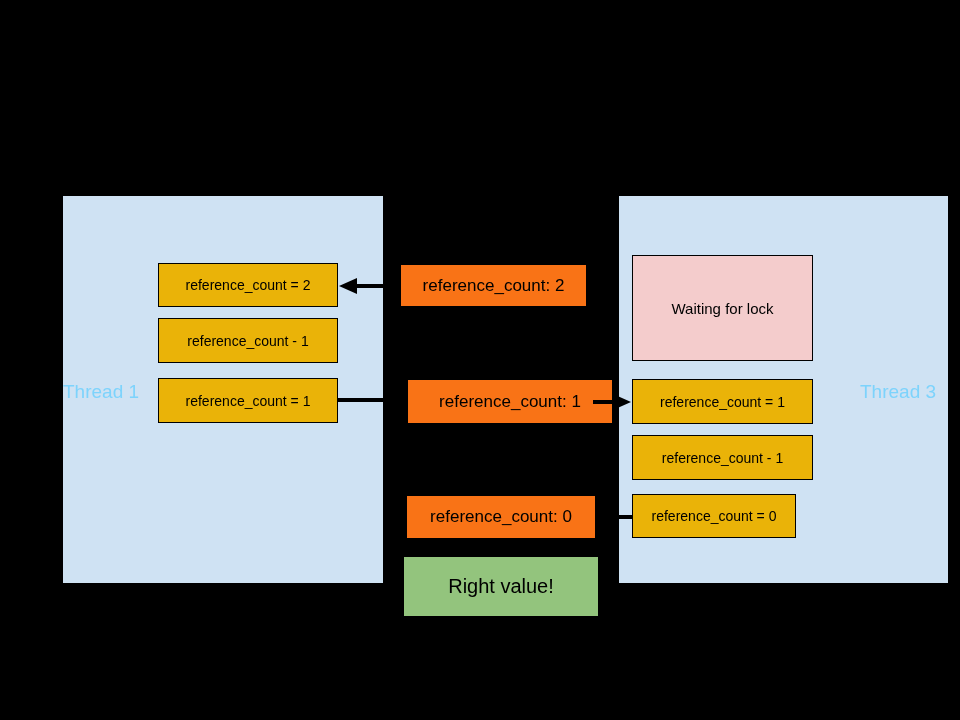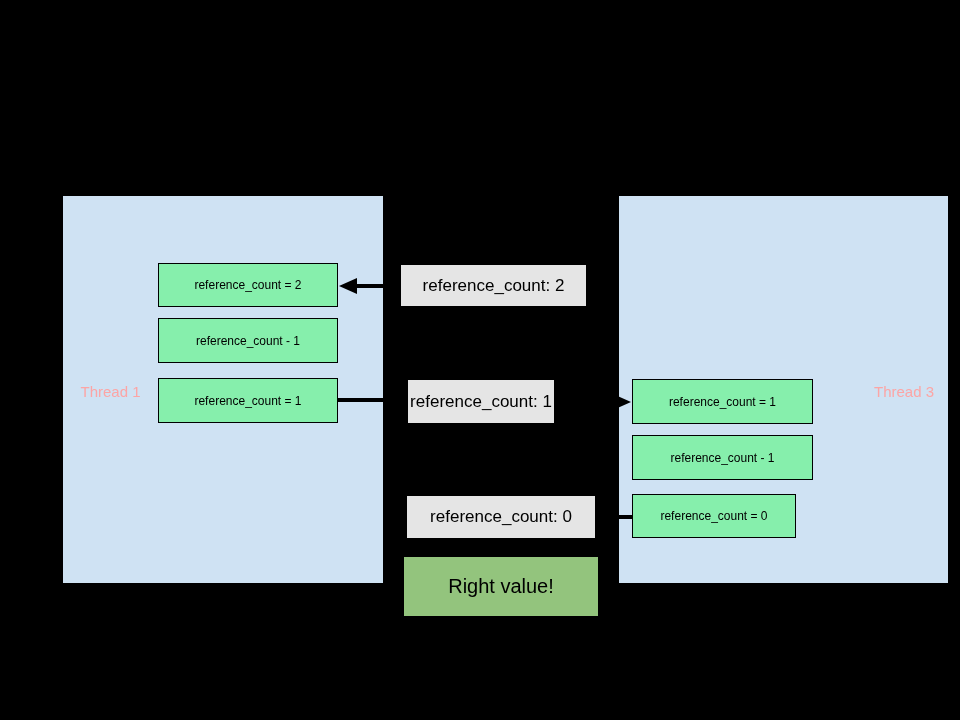--- a/index.html
+++ b/index.html
@@ -15,45 +15,45 @@
     overflow: hidden;
     font-family: "Liberation Sans", sans-serif;
     color: #000000;
   }
   .panel {
     position: absolute;
     background: #cfe2f3;
   }
   .thread-label {
     position: absolute;
-    font-size: 15px;
+    font-size: 19px;
     line-height: 22px;
-    color: #fca5a5;
-    text-align: center;
+    color: #7dd3fc;
+    text-align: left;
   }
   .box {
     position: absolute;
     display: flex;
     align-items: center;
     justify-content: center;
     text-align: center;
     box-sizing: border-box;
   }
   .step {
-    background: #86efac;
+    background: #eab308;
     border: 1.3px solid #000000;
-    font-size: 12px;
+    font-size: 14px;
   }
   .wait {
     background: #f4cccc;
     border: 1.3px solid #000000;
     font-size: 15px;
   }
   .val {
-    background: #e5e5e5;
+    background: #f97316;
     border: none;
     font-size: 17px;
   }
   .result {
     background: #93c47d;
     border: none;
     font-size: 20px;
     color: #000000;
   }
   .arrows {
@@ -71,27 +71,28 @@
   <div class="panel" style="left:63px; top:196px; width:320px; height:387px;"></div>
   <div class="panel" style="left:619px; top:196px; width:329px; height:387px;"></div>
 
   <div class="thread-label" style="left:63px; top:381px; width:95px;">Thread 1</div>
   <div class="thread-label" style="left:860px; top:381px; width:88px;">Thread 3</div>
 
   <div class="box step" style="left:158px; top:263px; width:180px; height:44px;">reference_count = 2</div>
   <div class="box step" style="left:158px; top:318px; width:180px; height:45px;">reference_count - 1</div>
   <div class="box step" style="left:158px; top:378px; width:180px; height:45px;">reference_count = 1</div>
 
+  <div class="box wait" style="left:632px; top:255px; width:181px; height:106px;">Waiting for lock</div>
 
   <div class="box step" style="left:632px; top:379px; width:181px; height:45px;">reference_count = 1</div>
   <div class="box step" style="left:632px; top:435px; width:181px; height:45px;">reference_count - 1</div>
   <div class="box step" style="left:632px; top:494px; width:164px; height:44px;">reference_count = 0</div>
 
   <div class="box val" style="left:401px; top:265px; width:185px; height:41px;">reference_count: 2</div>
-  <div class="box val" style="left:408px; top:380px; width:146px; height:43px;">reference_count: 1</div>
+  <div class="box val" style="left:408px; top:380px; width:204px; height:43px;">reference_count: 1</div>
   <div class="box val" style="left:407px; top:496px; width:188px; height:42px;">reference_count: 0</div>
 
   <div class="box result" style="left:404px; top:557px; width:194px; height:59px;">Right value!</div>
 
   <svg class="arrows" width="960" height="720" viewBox="0 0 960 720">
 
     <line x1="401" y1="286" x2="356" y2="286" stroke="#000000" stroke-width="4"></line>
     <polygon points="339,286 357,278 357,294" fill="#000000"></polygon>
 
     <line x1="338" y1="400" x2="408" y2="400" stroke="#000000" stroke-width="4"></line>

